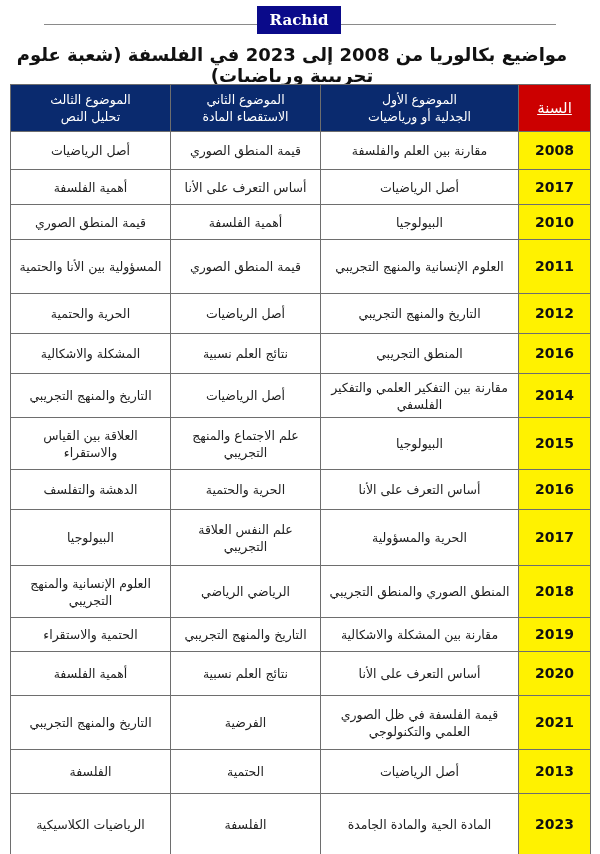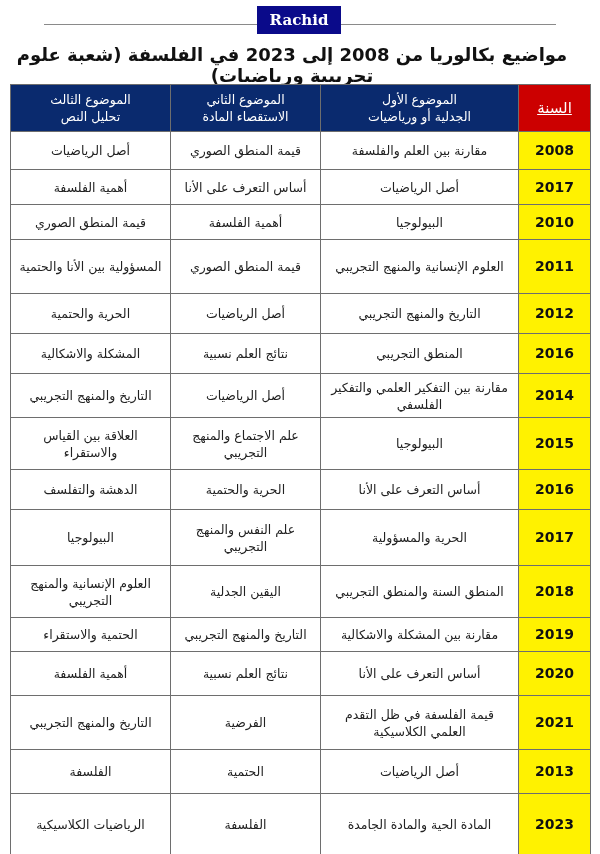--- a/index.html
+++ b/index.html
@@ -105,44 +105,44 @@
       </tr>
       <tr style="height: 40px;">
         <td class="year">2016</td>
         <td>أساس التعرف على الأنا</td>
         <td>الحرية والحتمية</td>
         <td>الدهشة والتفلسف</td>
       </tr>
       <tr style="height: 56px;">
         <td class="year">2017</td>
         <td>الحرية والمسؤولية</td>
-        <td>علم النفس والمنهج التجريبي</td>
+        <td>علم النفس العلاقة التجريبي</td>
         <td>البيولوجيا</td>
       </tr>
       <tr style="height: 52px;">
         <td class="year">2018</td>
-        <td>المنطق السنة والمنطق التجريبي</td>
-        <td>اليقين الجدلية</td>
+        <td>المنطق الصوري والمنطق التجريبي</td>
+        <td>الرياضي الرياضي</td>
         <td>العلوم الإنسانية والمنهج التجريبي</td>
       </tr>
       <tr style="height: 34px;">
         <td class="year">2019</td>
         <td>مقارنة بين المشكلة والاشكالية</td>
         <td>التاريخ والمنهج التجريبي</td>
         <td>الحتمية والاستقراء</td>
       </tr>
       <tr style="height: 44px;">
         <td class="year">2020</td>
         <td>أساس التعرف على الأنا</td>
         <td>نتائج العلم نسبية</td>
         <td>أهمية الفلسفة</td>
       </tr>
       <tr style="height: 54px;">
         <td class="year">2021</td>
-        <td>قيمة الفلسفة في ظل التقدم العلمي الكلاسيكية</td>
+        <td>قيمة الفلسفة في ظل الصوري العلمي والتكنولوجي</td>
         <td>الفرضية</td>
         <td>التاريخ والمنهج التجريبي</td>
       </tr>
       <tr style="height: 44px;">
         <td class="year">2013</td>
         <td>أصل الرياضيات</td>
         <td>الحتمية</td>
         <td>الفلسفة</td>
       </tr>
       <tr style="height: 62px;">

